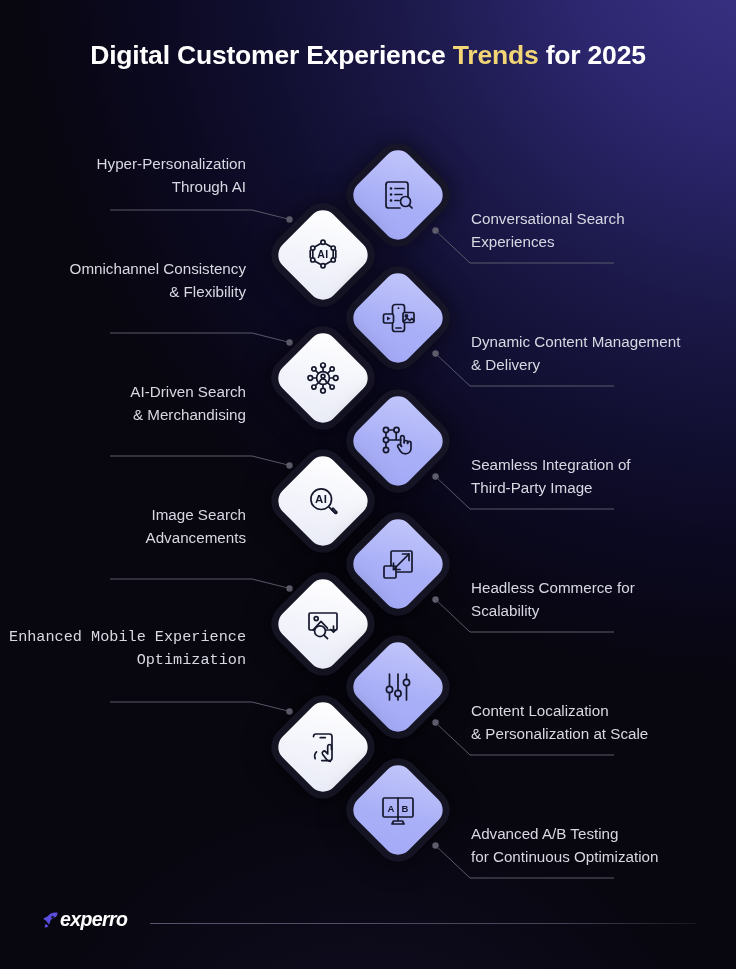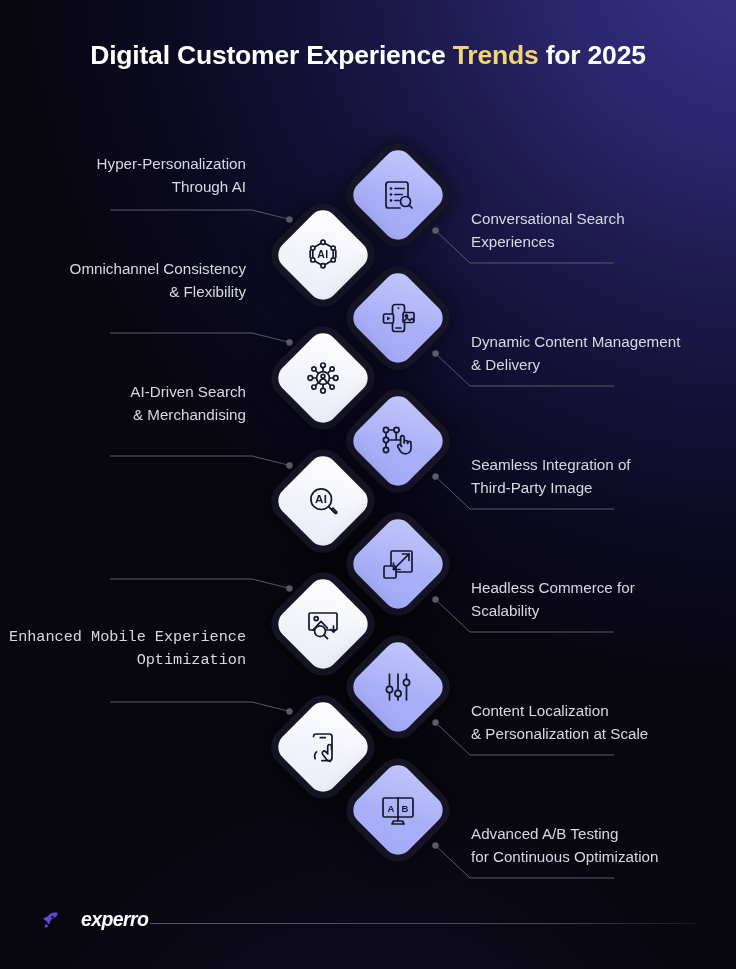--- a/index.html
+++ b/index.html
@@ -71,21 +71,21 @@
     line-height:23px;
     color:#d7d8e2;
     z-index:5;
     white-space:nowrap;
   }
   .lbl-left  { text-align:right; }
   .lbl-right { text-align:left; }
 
   
   .footer { position:absolute; left:40px; right:40px; bottom:31px; height:30px; z-index:6; }
-  .logo { position:absolute; left:0; top:0; display:flex; align-items:center; gap:21px; }
+  .logo { position:absolute; left:0; top:0; display:flex; align-items:center; gap:0; }
   .logo-mark { width:20px; height:20px; display:block; }
   .logo-text {
     font-size:19.5px; font-weight:bold; font-style:italic;
     color:#ffffff; letter-spacing:-0.6px;
   }
   .footer-rule {
     position:absolute; left:110px; right:0; top:15px; height:1px;
     background:linear-gradient(90deg, rgba(150,148,180,.55) 0%, rgba(150,148,180,.42) 75%, rgba(150,148,180,.12) 100%);
   }
 </style>
@@ -130,20 +130,24 @@
     <div>Through AI</div>
   </div>
   <div class="lbl lbl-left" style="right:490px;top:257px;">
     <div>Omnichannel Consistency</div>
     <div>&amp; Flexibility</div>
   </div>
   <div class="lbl lbl-left" style="right:490px;top:380px;">
     <div>AI-Driven Search</div>
     <div>&amp; Merchandising</div>
   </div>
+  <div class="lbl lbl-left" style="right:490px;top:503px;">
+    <div>Image Search</div>
+    <div>Advancements</div>
+  </div>
   <div class="lbl lbl-left" style="right:490px;top:626px;font-family:Liberation Mono, monospace;">
     <div>Enhanced Mobile Experience</div>
     <div>Optimization</div>
   </div>
 
   <div class="lbl lbl-right" style="left:471px;top:207px;">
     <div>Conversational Search</div>
     <div>Experiences</div>
   </div>
   <div class="lbl lbl-right" style="left:471px;top:330px;">

